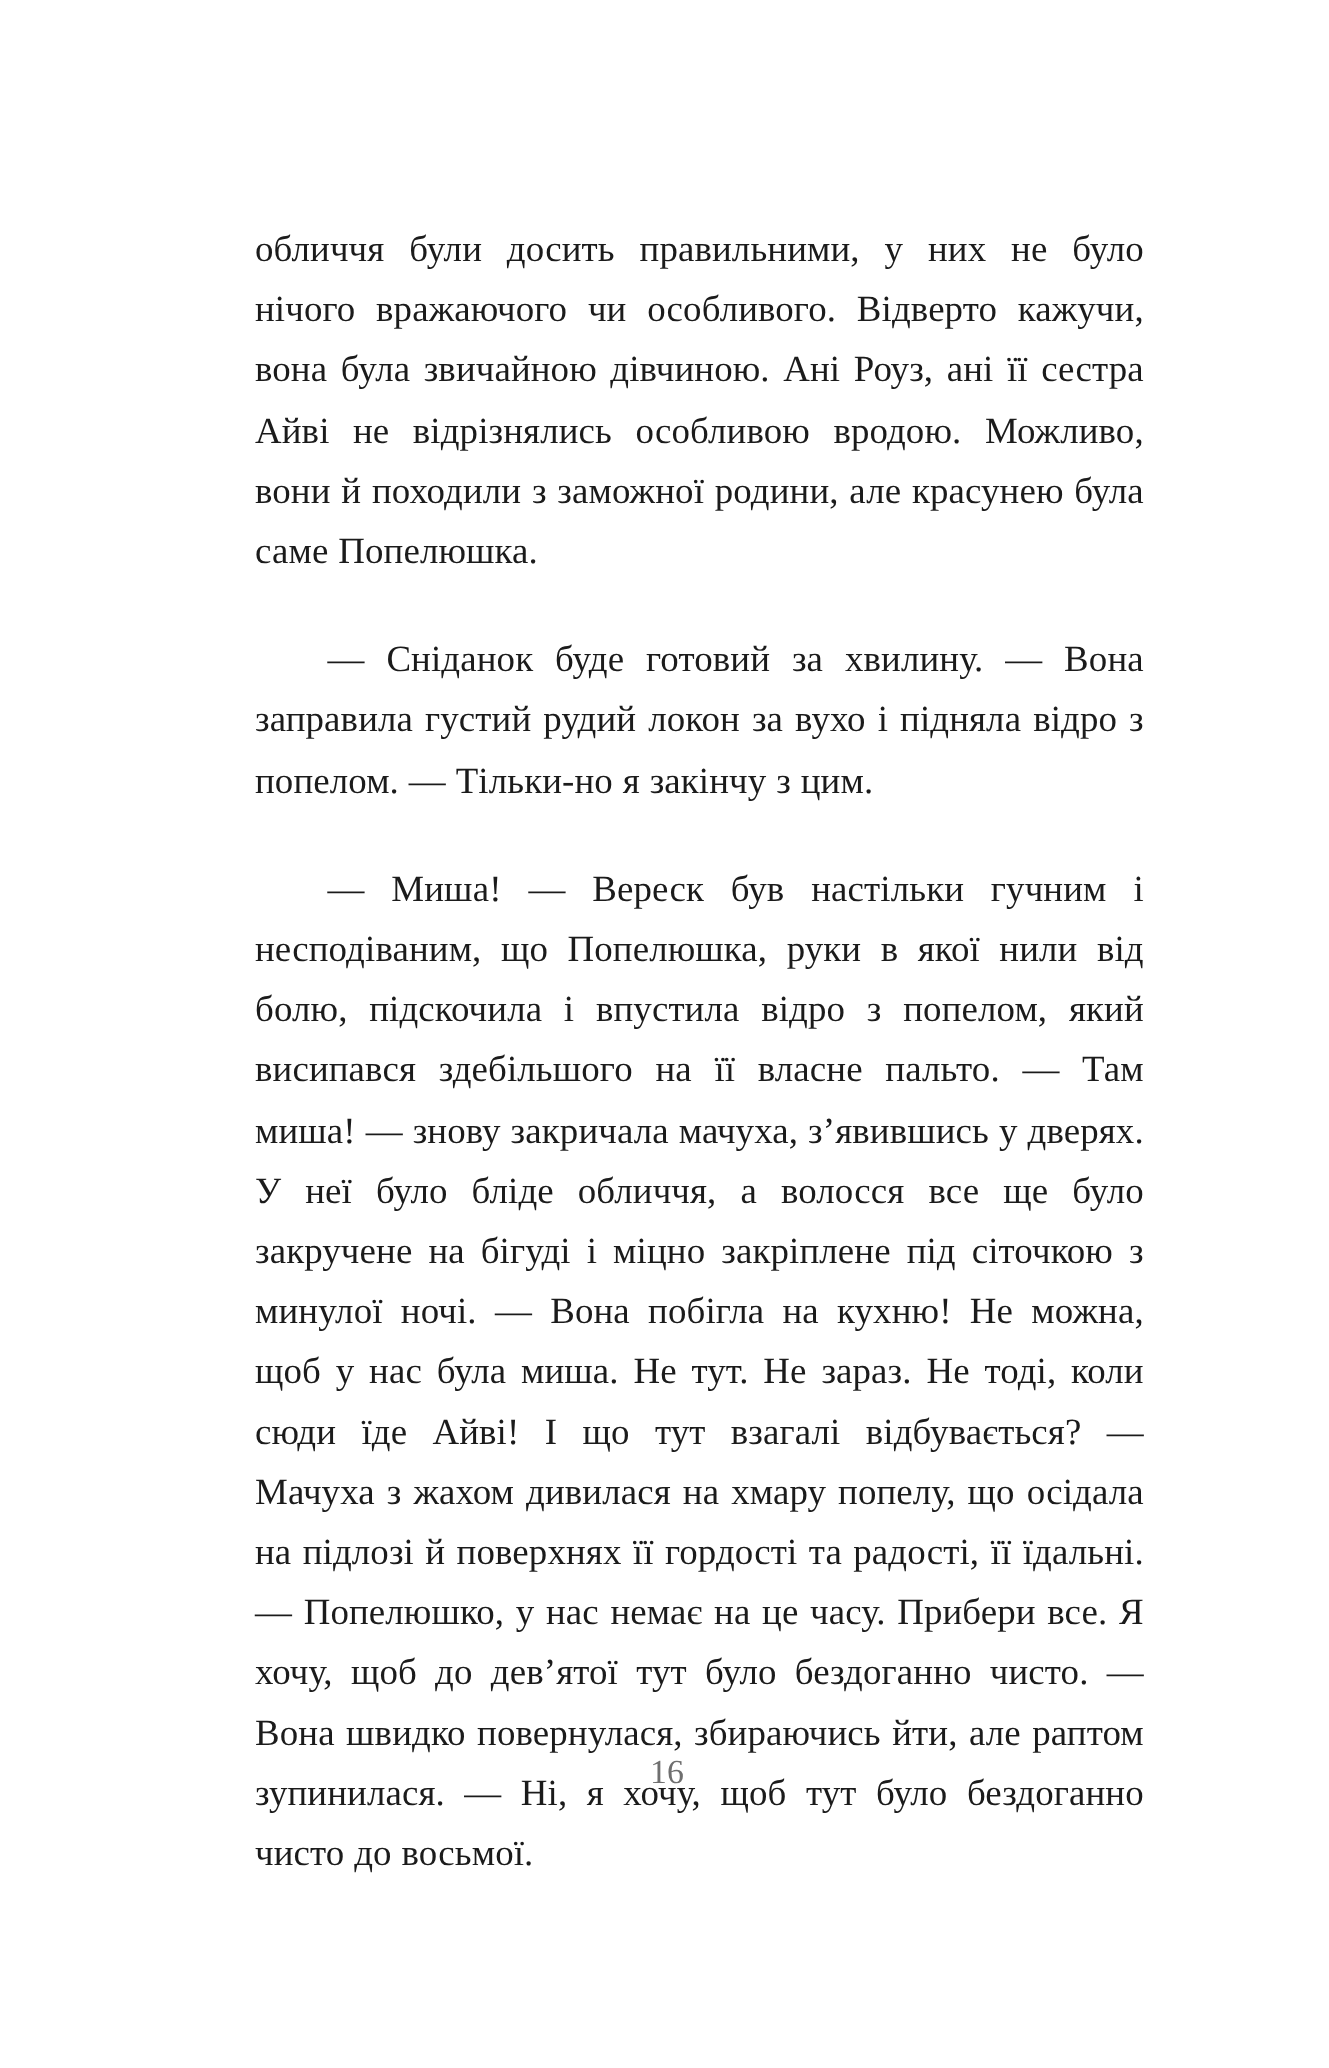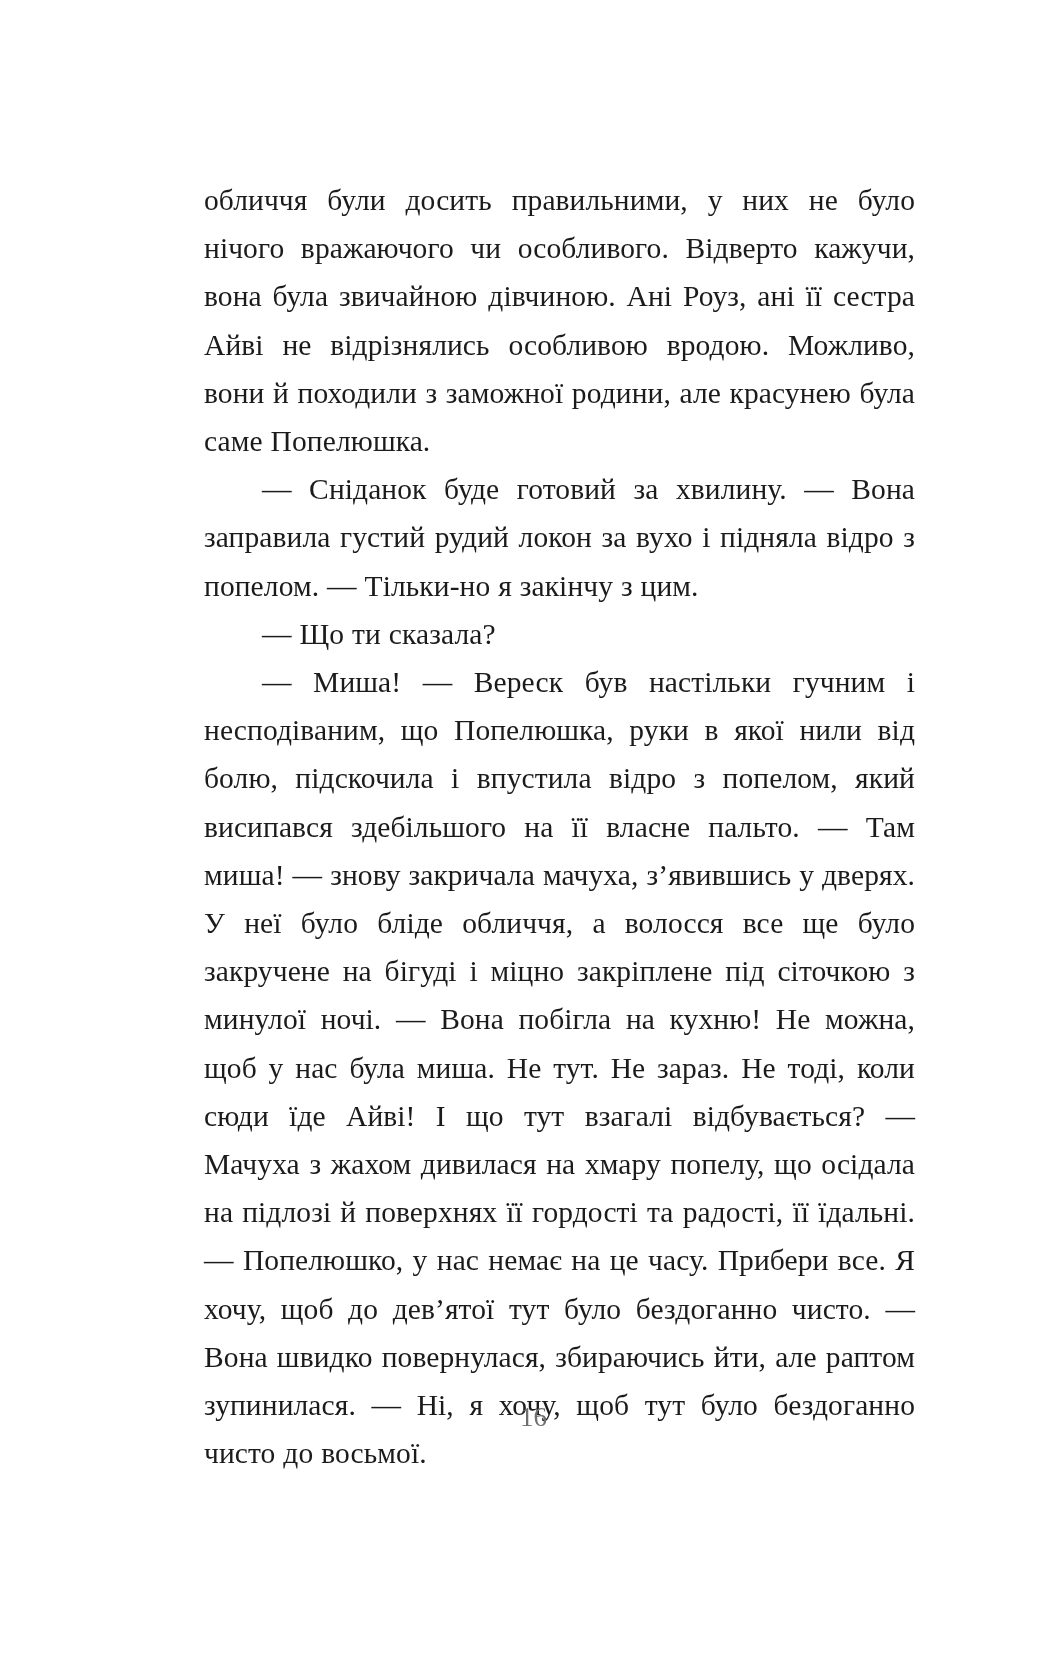--- a/index.html
+++ b/index.html
@@ -33,20 +33,21 @@
     line-height: 48.2px;
     text-align: justify;
     text-justify: inter-word;
     letter-spacing: 0.1px;
     word-spacing: 0.4px;
     color: #1b1b1b;
     hyphens: none;
   }
   .para.indent {
     text-indent: 58px;
+    margin-top: 39px;
   }
   .para.first {
     text-indent: 0;
   }
   .page-number {
     position: absolute;
     left: 4px;
     right: 0;
     top: 1404px;
     text-align: center;
@@ -57,19 +58,18 @@
   }
 </style>
 </head>
 <body>
 
 <div class="page">
 
   <div class="text-block">
     <p class="para first">обличчя були досить правильними, у них не було нічого вражаючого чи особливого. Відверто кажучи, вона була звичайною дівчиною. Ані Роуз, ані її сестра Айві не відрізнялись особливою вродою. Можливо, вони й походили з заможної родини, але красунею була саме Попелюшка.</p>
     <p class="para indent">— Сніданок буде готовий за хвилину. — Вона заправила густий рудий локон за вухо і підняла відро з попелом. — Тільки-но я закінчу з цим.</p>
-    <p class="para indent">— Що ти сказала?</p>
     <p class="para indent">— Миша! — Вереск був настільки гучним і несподіваним, що Попелюшка, руки в якої нили від болю, підскочила і впустила відро з попелом, який висипався здебільшого на її власне пальто. — Там миша! — знову закричала мачуха, з’явившись у дверях. У неї було бліде обличчя, а волосся все ще було закручене на бігуді і міцно закріплене під сіточкою з минулої ночі. — Вона побігла на кухню! Не можна, щоб у нас була миша. Не тут. Не зараз. Не тоді, коли сюди їде Айві! І що тут взагалі відбувається? — Мачуха з жахом дивилася на хмару попелу, що осідала на підлозі й поверхнях її гордості та радості, її їдальні. — Попелюшко, у нас немає на це часу. Прибери все. Я хочу, щоб до дев’ятої тут було бездоганно чисто. — Вона швидко повернулася, збираючись йти, але раптом зупинилася. — Ні, я хочу, щоб тут було бездоганно чисто до восьмої.</p>
   </div>
 
   <div class="page-number">16</div>
 
 </div>
 
 </body></html>

